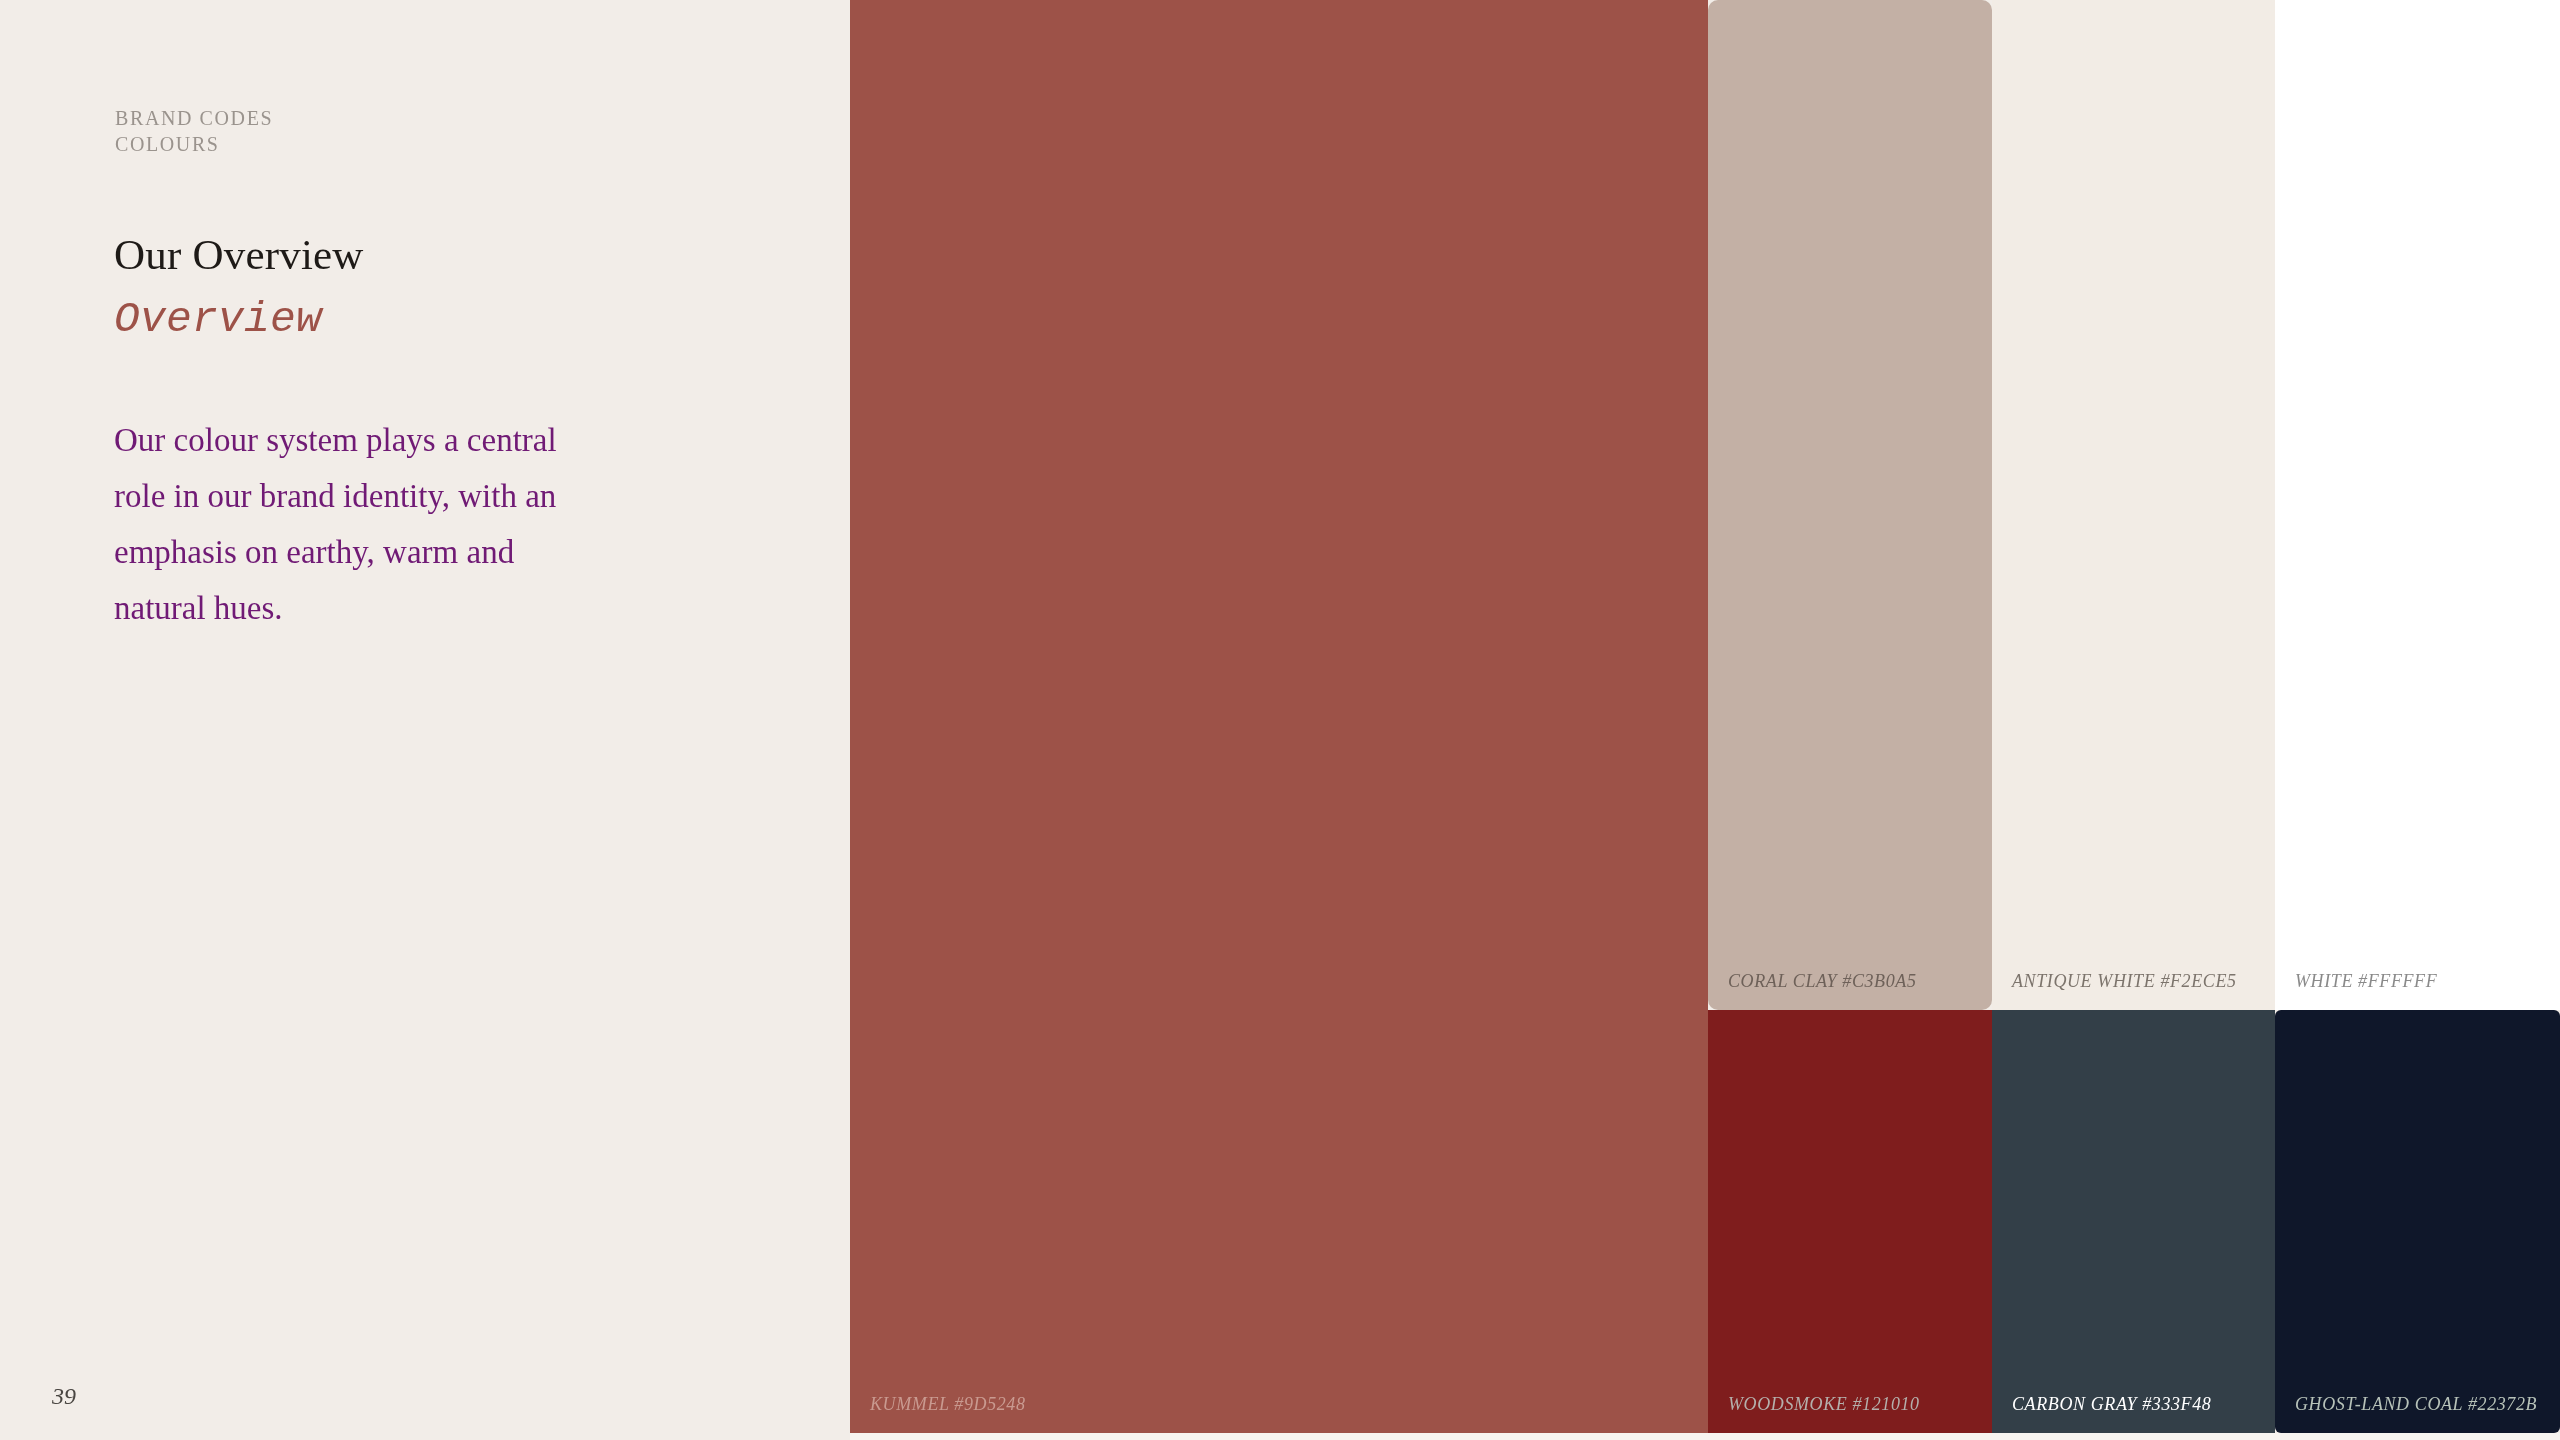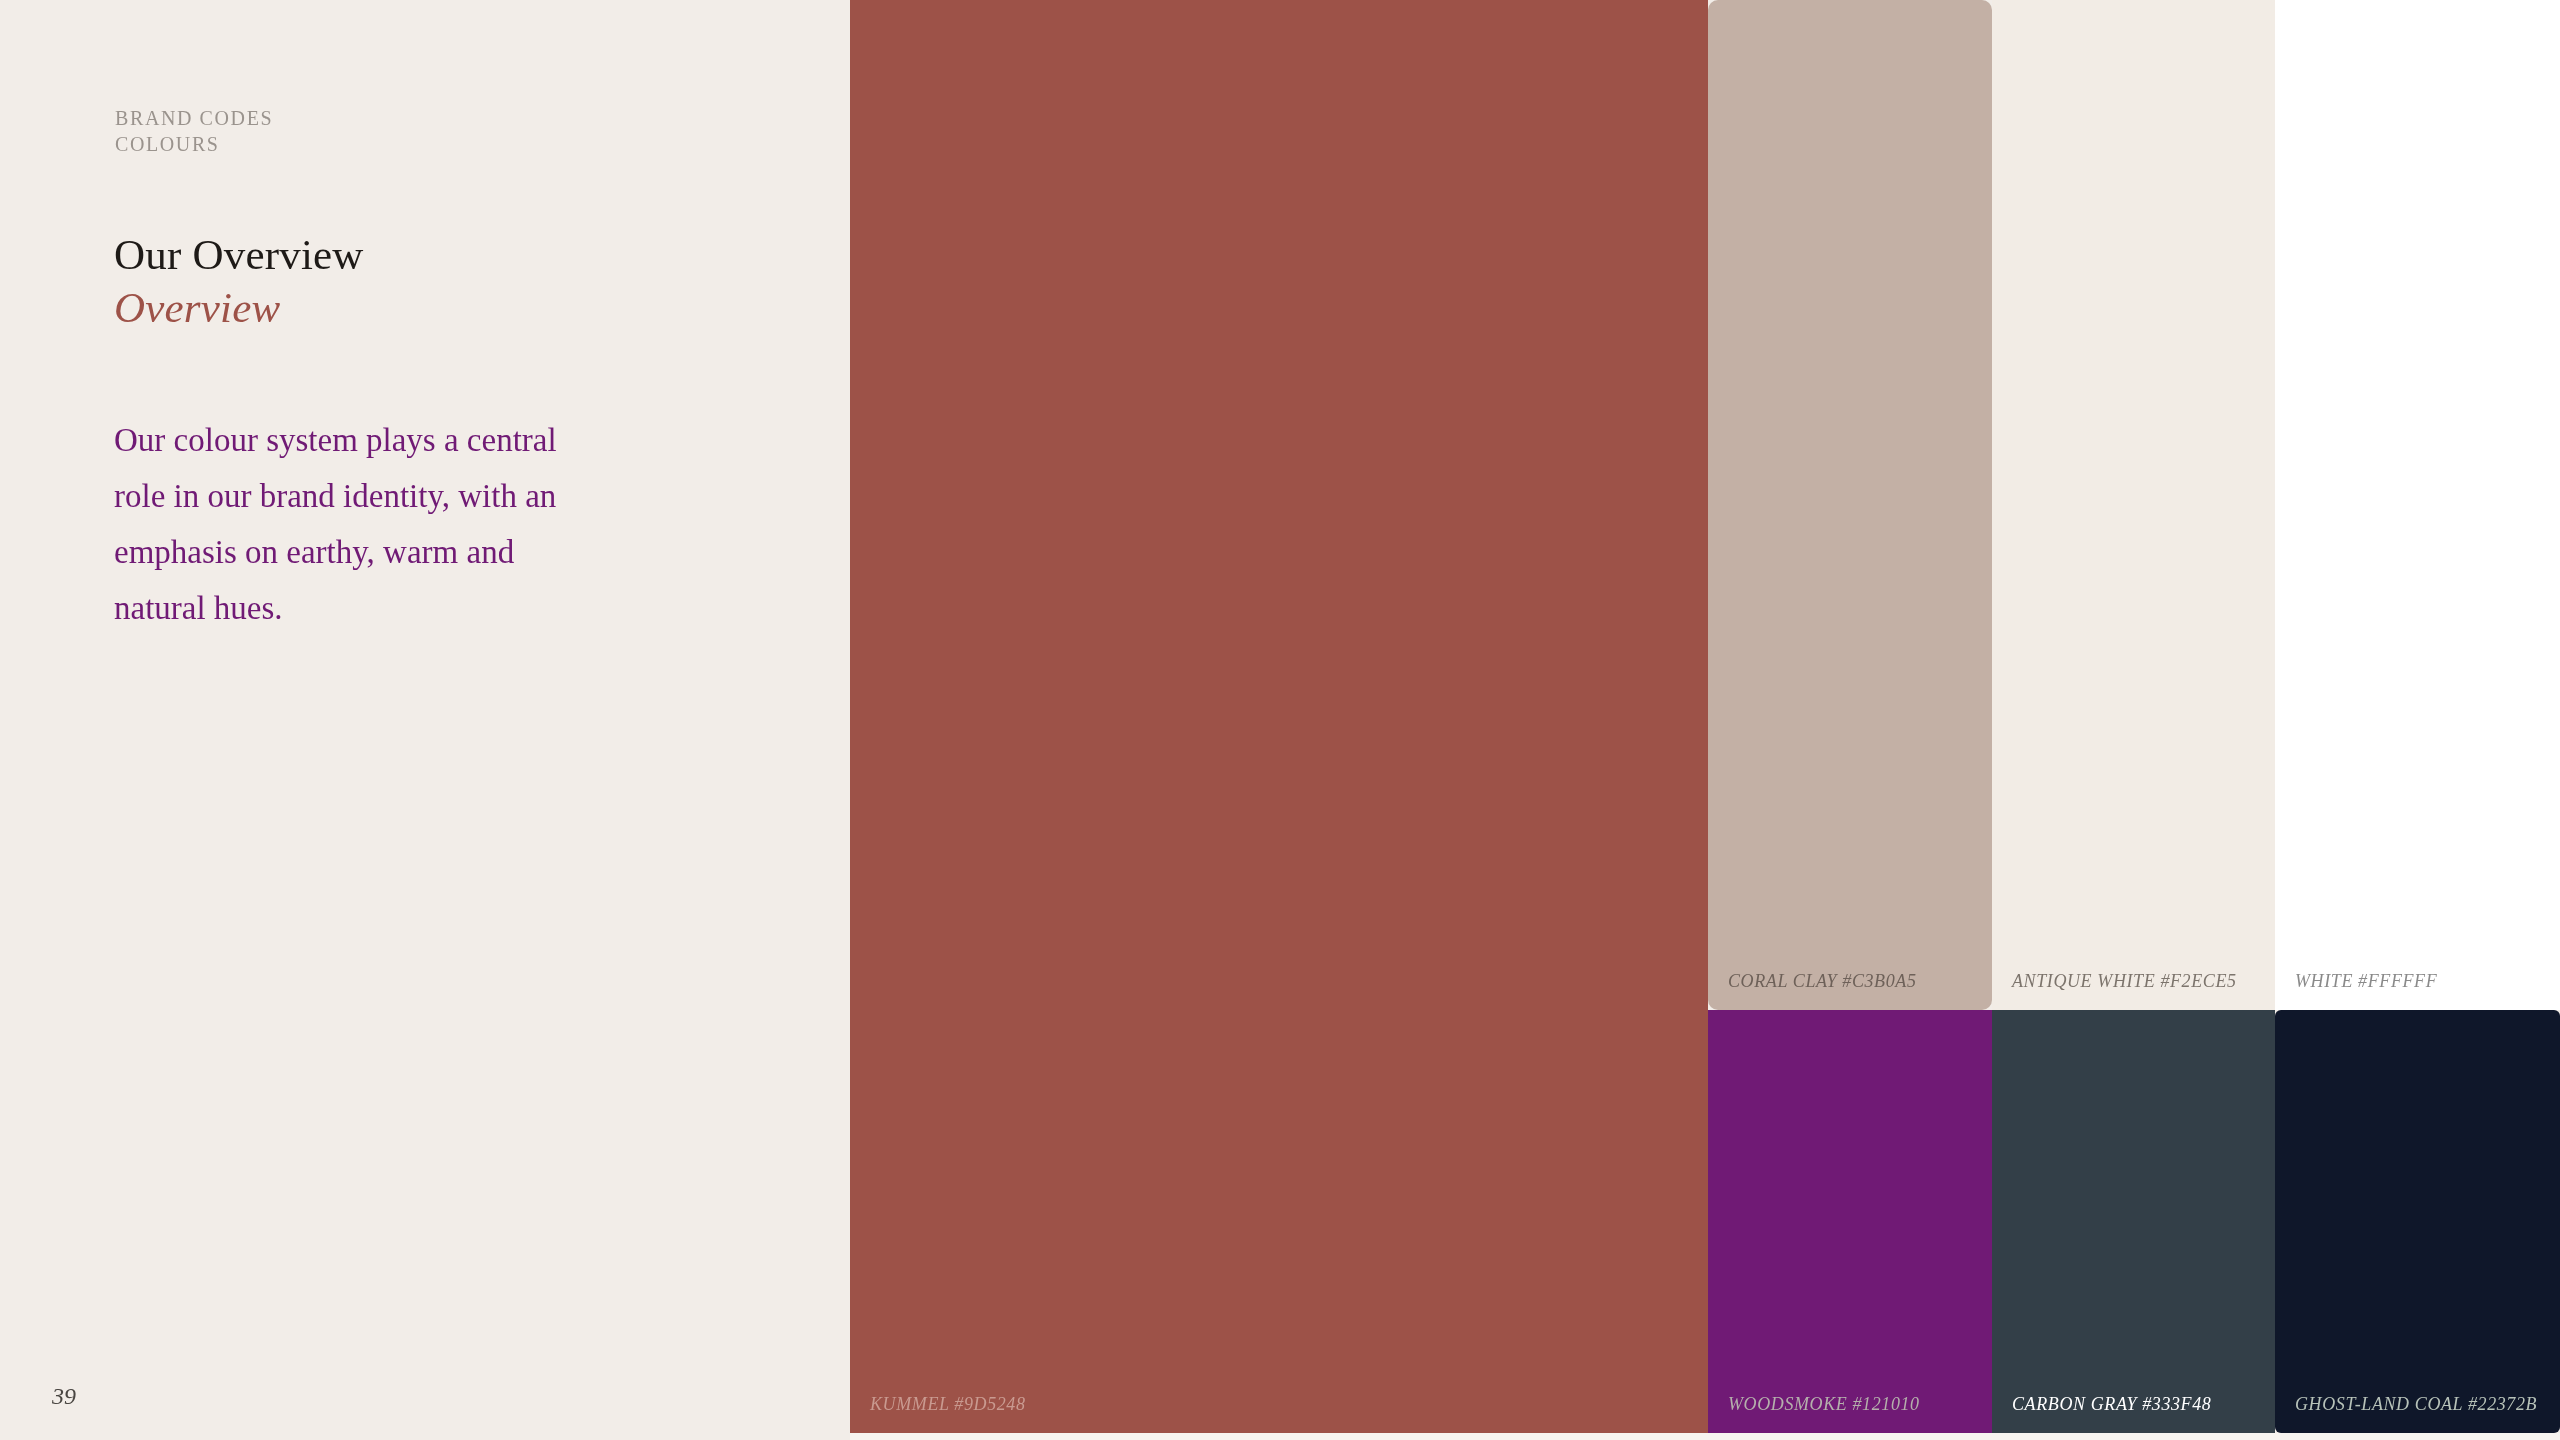--- a/index.html
+++ b/index.html
@@ -50,21 +50,22 @@
     color:#1E1A17;
     letter-spacing:0.2px;
     font-family:"Liberation Serif", serif;
   }
   #headline .title-sub {
     display:block;
     font-size:43px;
     font-style:italic;
     color:#9D5248;
     letter-spacing:0.2px;
-    font-family:Liberation Serif, serif;
+    font-family:Liberation Mono, monospace;
+    margin-top:12px;
   }
 
   #body-copy {
     position:absolute;
     left:114px; top:412px;
     width:500px;
     font-size:33px;
     line-height:56px;
     color:#701a75;
     font-family:"Liberation Serif", serif;
@@ -154,21 +155,21 @@
     </div>
 
     <div class="swatch" id="swatch-antique" style="background: rgb(242, 236, 229);">
       <span class="swatch-label" style="color: rgb(124, 116, 108);">ANTIQUE WHITE #F2ECE5</span>
     </div>
 
     <div class="swatch" id="swatch-white" style="background: rgb(255, 255, 255);">
       <span class="swatch-label" style="color: rgb(138, 138, 138);">WHITE #FFFFFF</span>
     </div>
 
-    <div class="swatch" id="swatch-woodsmoke" style="background: #701a75; padding-left: 42px;">
+    <div class="swatch" id="swatch-woodsmoke" style="background: #7f1d1d; padding-left: 42px;">
       <span class="swatch-label" style="color: rgb(181, 176, 172);">WOODSMOKE #121010</span>
     </div>
 
     <div class="swatch" id="swatch-carbon" style="background: rgb(51, 63, 72);">
       <span class="swatch-label" style="color: #ffffff;">CARBON GRAY #333F48</span>
     </div>
 
     <div class="swatch" id="swatch-ghostland" style="background: #0f172a; border-radius: 6px;">
       <span class="swatch-label" style="color: rgb(183, 194, 185);">GHOST-LAND COAL #22372B</span>
     </div>

